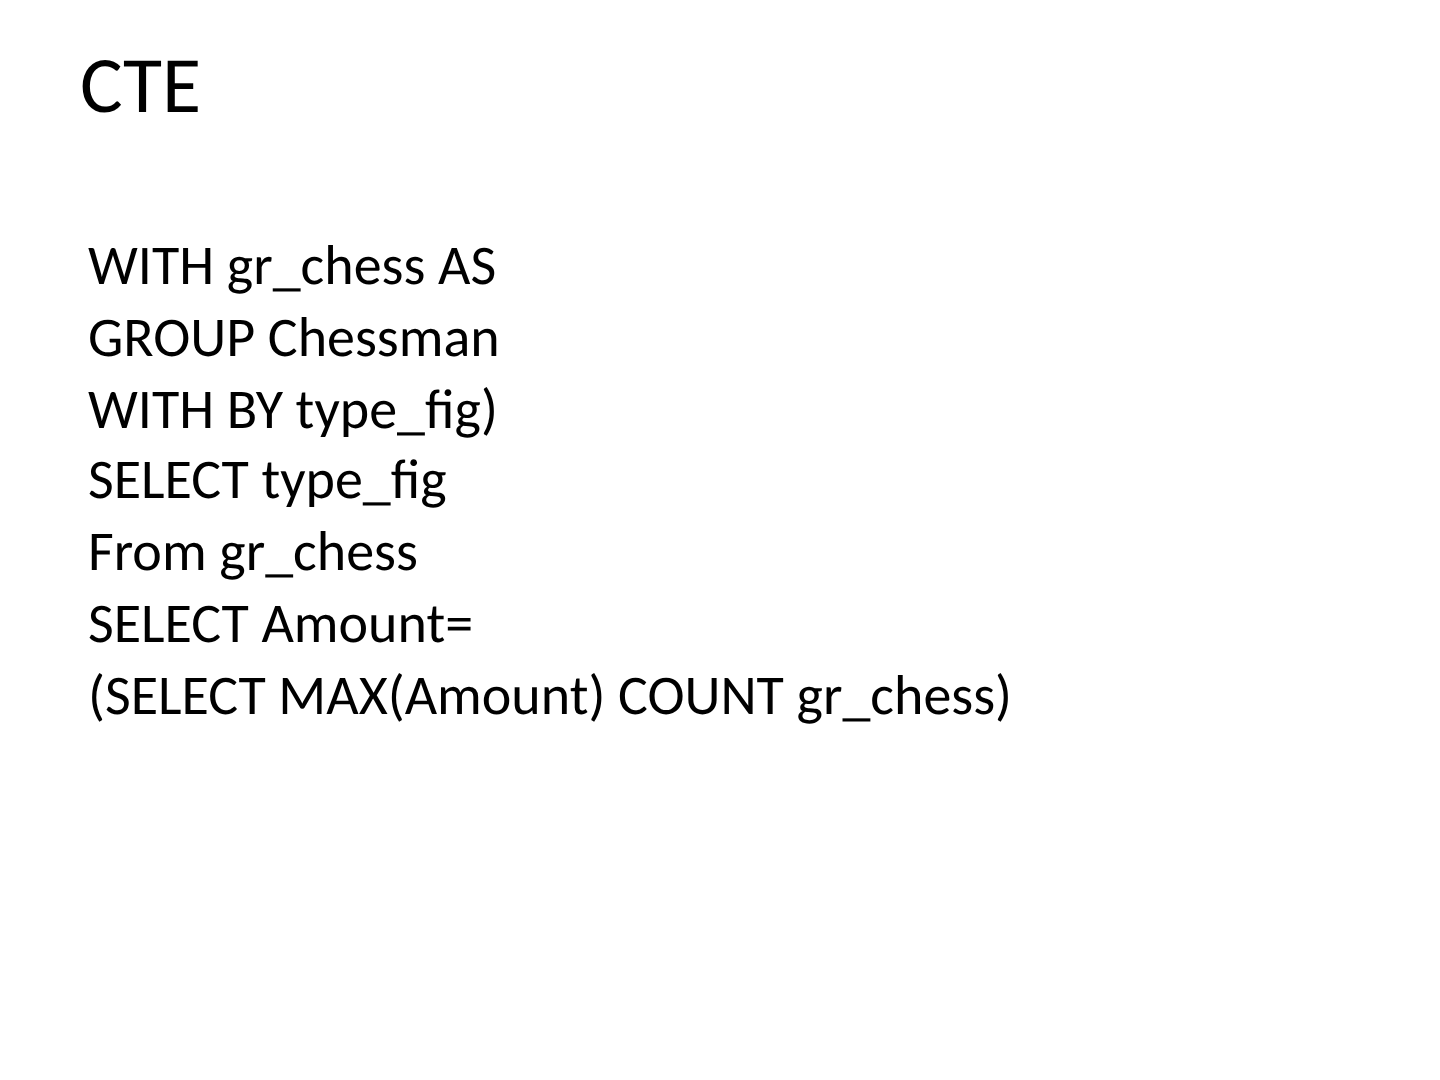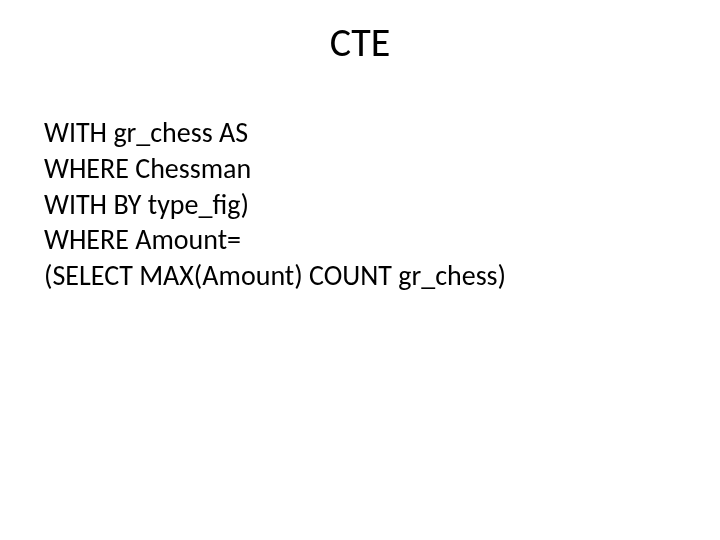--- a/index.html
+++ b/index.html
@@ -13,21 +13,21 @@
       background: #ffffff;
       font-family: Calibri, "Segoe UI", Arial, sans-serif;
       position: relative;
     }
     .slide {
       width: 100%;
       height: 100%;
       padding: 18px 40px;
     }
     .title {
-      text-align: center;
+      text-align: left;
       font-size: 40px;
       font-weight: 400;
       color: #000000;
       margin-bottom: 36px;
       letter-spacing: 0px;
     }
     .code-block {
       font-size: 28px;
       line-height: 1.28;
       color: #000000;
@@ -39,18 +39,20 @@
       display: block;
     }
   </style>
 </head>
 <body>
 
 <div class="slide">
   <h1 class="title">CTE</h1>
   <div class="code-block">
     <span class="code-line">WITH gr_chess AS</span>
-    <span class="code-line">WHERE Chessman</span>
+    <span class="code-line">GROUP Chessman</span>
     <span class="code-line">WITH BY type_fig)</span>
-    <span class="code-line">WHERE Amount=</span>
+    <span class="code-line">SELECT type_fig</span>
+    <span class="code-line">From gr_chess</span>
+    <span class="code-line">SELECT Amount=</span>
     <span class="code-line">(SELECT MAX(Amount) COUNT gr_chess)</span>
   </div>
 </div>
 
 </body></html>

